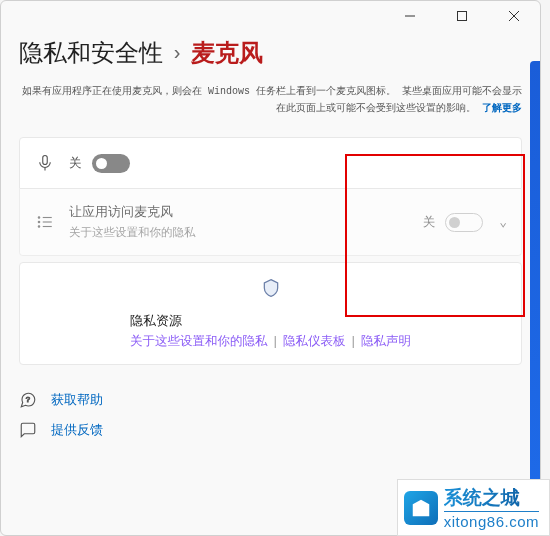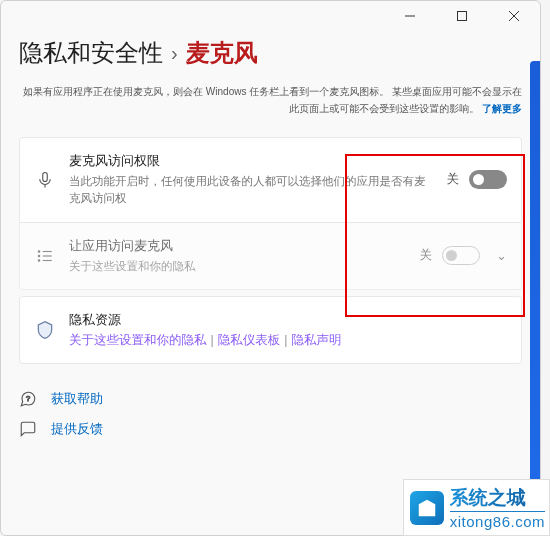--- a/index.html
+++ b/index.html
@@ -30,21 +30,21 @@
     .titlebar-btn {
       width: 44px;
       height: 28px;
       display: flex;
       align-items: center;
       justify-content: center;
       color: #333;
       cursor: pointer;
     }
     .titlebar-btn svg { width: 10px; height: 10px; }
-    .content { padding: 0 18px; }
+    .content { padding: 0 18px; font-family: Liberation Mono, monospace; }
     .header {
       display: flex;
       align-items: center;
       gap: 8px;
       margin-top: 6px;
       margin-bottom: 14px;
     }
     .header-text { font-size: 24px; color: #222; font-weight: 500; }
     .header-current { font-size: 24px; color: #b91c1c; font-weight: 600; }
     .chevron { font-size: 20px; color: #666; }
@@ -69,21 +69,21 @@
       align-items: center;
       padding: 14px 14px;
       gap: 13px;
     }
     .card.first { border-radius: 4px 4px 0 0; }
     .card.second {
       border-radius: 0 0 4px 4px;
       border-top: none;
       opacity: 0.65;
     }
-    .card.third { margin-top: 6px; border-radius: 4px; }
+    .card.third { margin-top: 6px; border-radius: 4px; flex-direction: column; }
     .card-icon {
       width: 22px;
       height: 22px;
       display: flex;
       align-items: center;
       justify-content: center;
       color: #555;
       flex-shrink: 0;
     }
     .card-body { flex: 1; }
@@ -171,21 +171,21 @@
       height: 440px;
       background: linear-gradient(180deg, #1a5dd8 0%, #1e6ae8 100%);
       border-radius: 4px 0 0 4px;
     }
     .watermark {
       position: absolute;
       right: 0;
       bottom: 0;
       background: #fff;
       border: 1px solid #ddd;
-      padding: 5px 4px 5px 6px;
+      padding: 5px 10px 5px 6px;
       display: flex;
       align-items: center;
       gap: 6px;
     }
     .wm-icon {
       width: 34px;
       height: 34px;
       background: linear-gradient(135deg, #1fa5e6, #0e6eb8);
       border-radius: 6px;
       display: flex;
@@ -246,24 +246,20 @@
     </div>
 
     <div class="cards">
       <div class="card first">
         <div class="card-icon">
           <svg viewBox="0 0 24 24" width="18" height="18" fill="none" stroke="currentColor" stroke-width="1.5">
             <rect x="9" y="2" width="6" height="12" rx="3"></rect>
             <path d="M5 11a7 7 0 0 0 14 0"></path>
             <line x1="12" y1="18" x2="12" y2="22"></line>
           </svg>
-        </div>
-        <div class="card-body">
-          <div class="card-title">麦克风访问权限</div>
-          <div class="card-sub">当此功能开启时，任何使用此设备的人都可以选择他们的应用是否有麦克风访问权</div>
         </div>
         <div class="card-right">
           <span class="toggle-label">关</span>
           <button class="toggle"></button>
         </div>
       </div>
 
       <div class="card second">
         <div class="card-icon">
           <svg viewBox="0 0 24 24" width="18" height="18" fill="none" stroke="currentColor" stroke-width="1.5">

